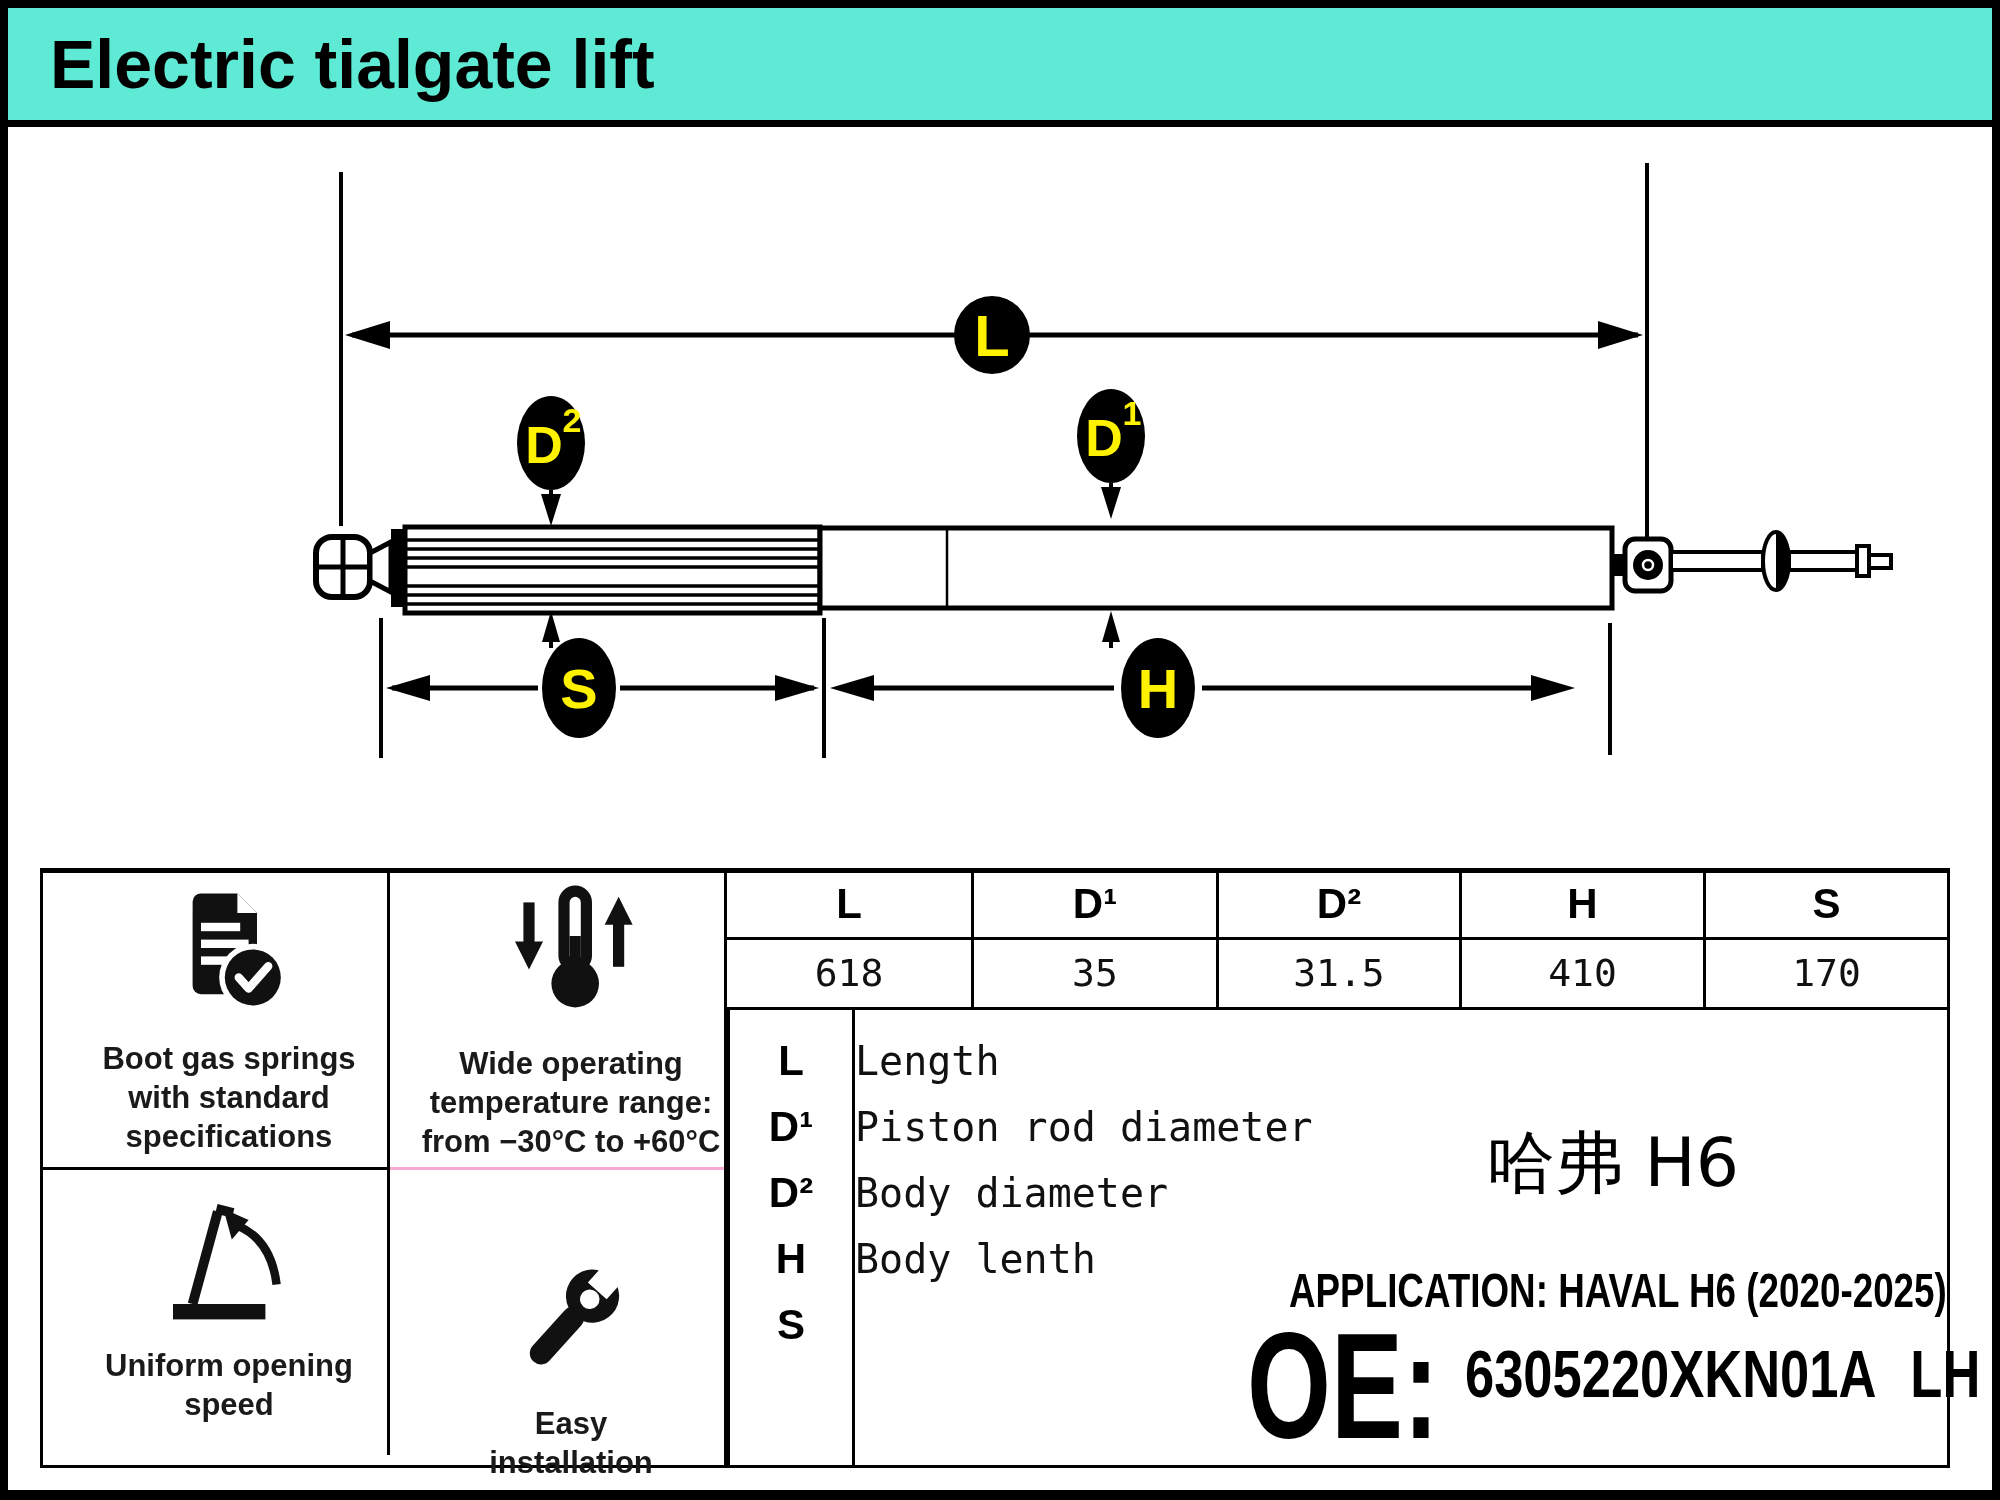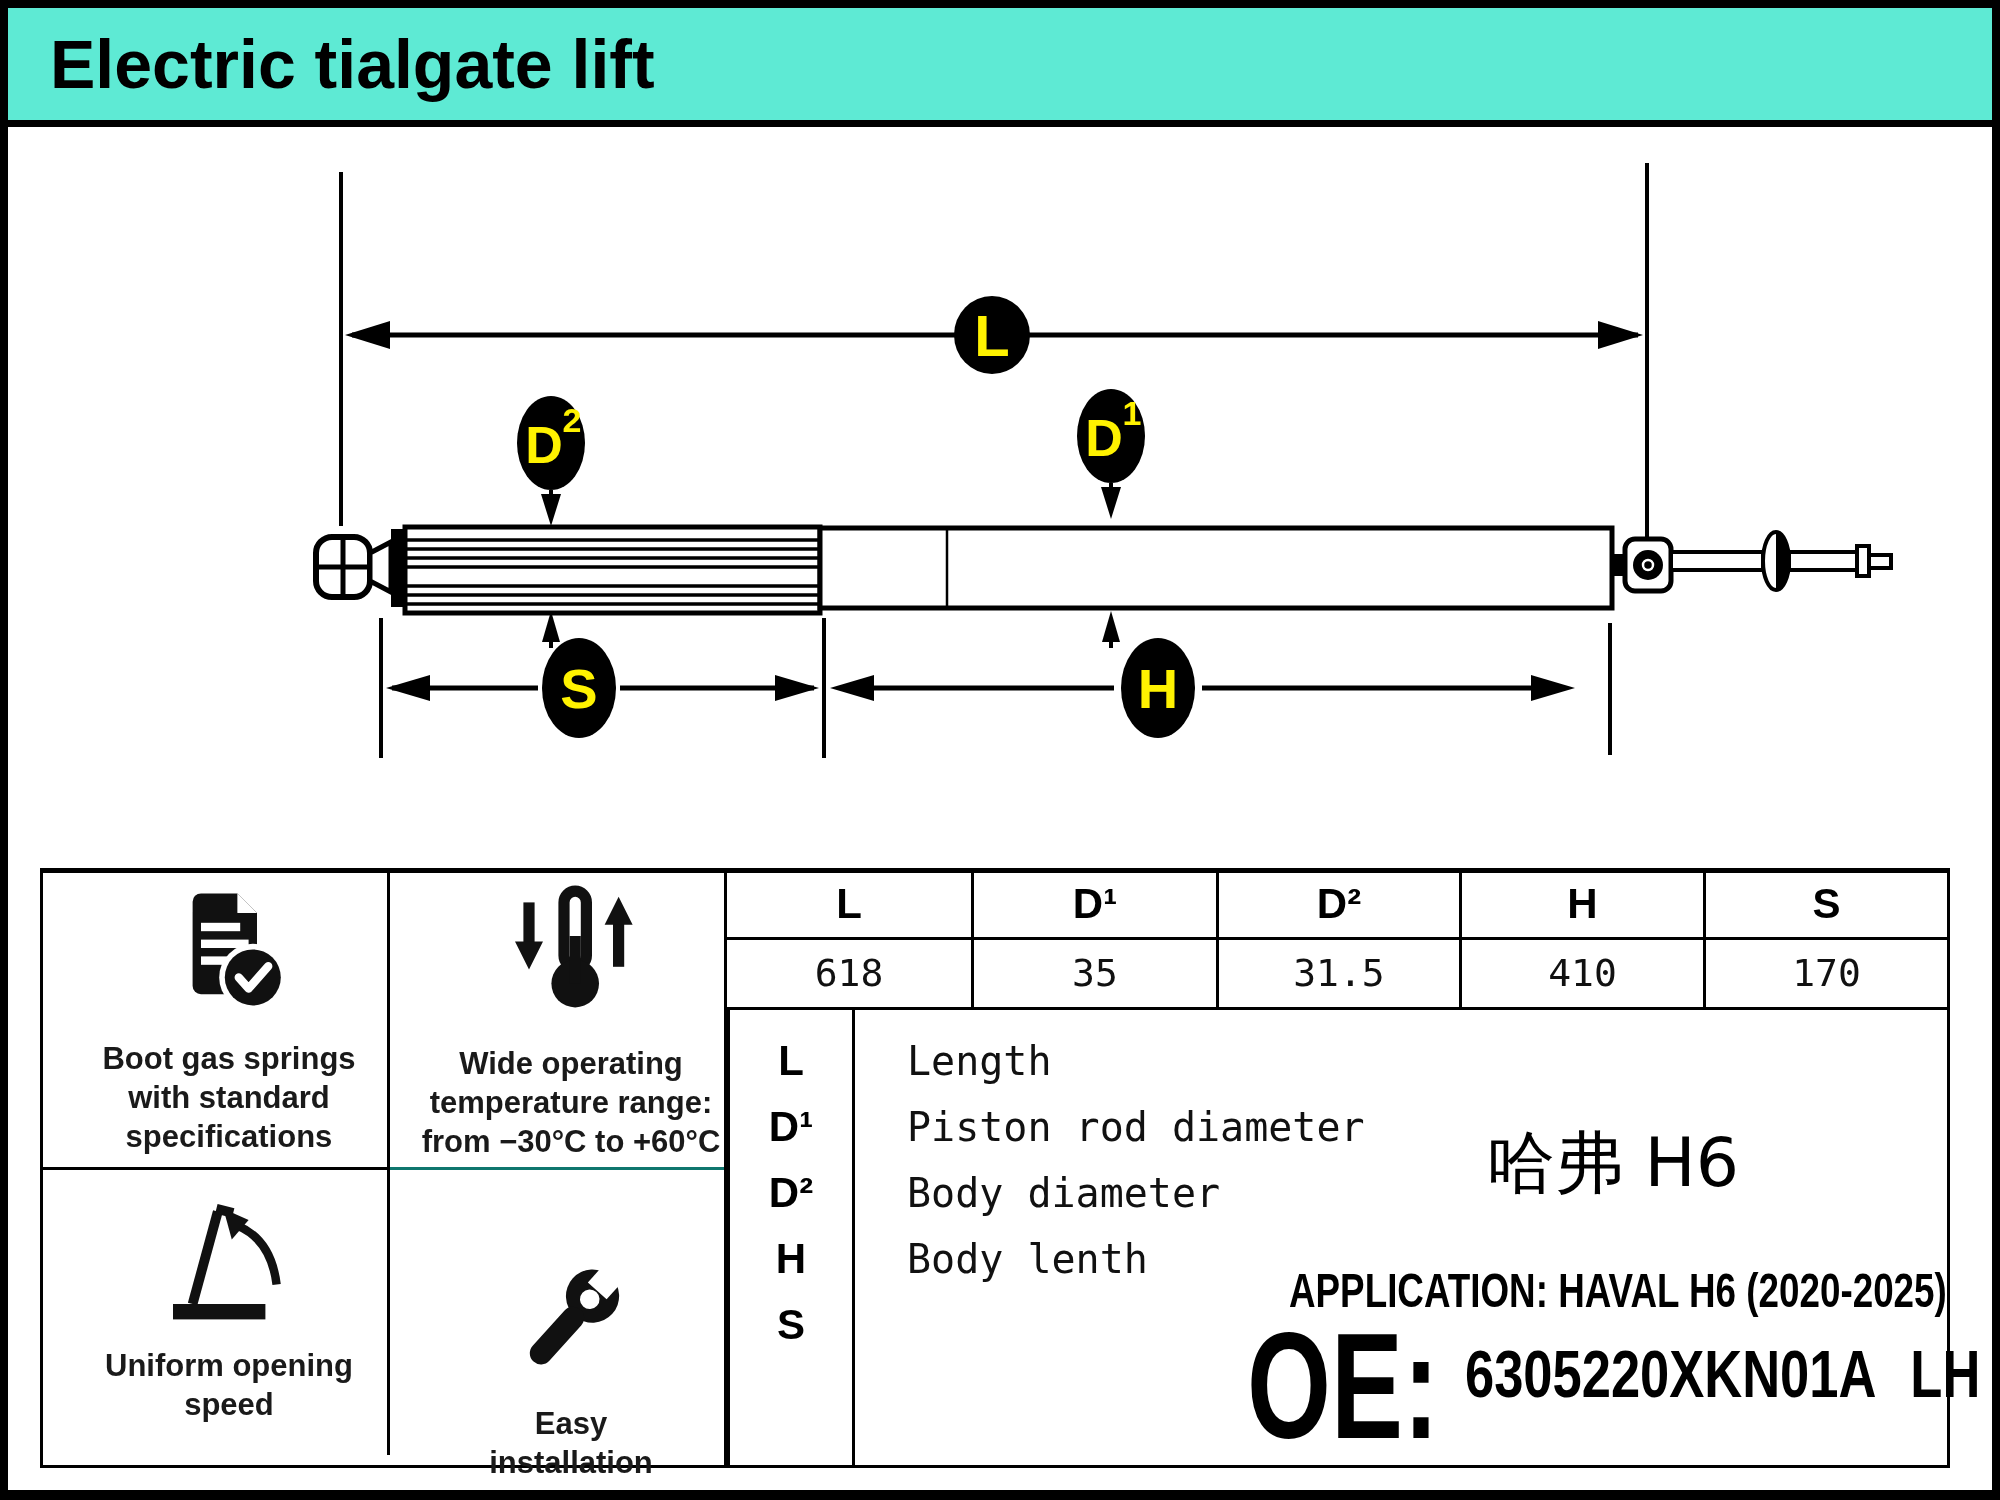--- a/index.html
+++ b/index.html
@@ -21,21 +21,21 @@
   svg.diagram{position:absolute;left:-8px;top:-8px;width:2000px;height:1500px;}
   svg text{font-family:"Liberation Sans",sans-serif;font-weight:bold;}
   
   .spec-block{
     position:absolute;left:32px;top:860px;width:1910px;height:600px;
     border:3px solid #000;border-top-width:5px;box-sizing:border-box;background:#fff;
   }
   .icon-area{position:absolute;left:0;top:0;width:684px;height:592px;border-right:3px solid #000;box-sizing:border-box;}
   .icon-cell{position:absolute;box-sizing:border-box;display:flex;flex-direction:column;align-items:center;justify-content:center;gap:14px;padding-left:28px;}
   .icon-cell.c0{left:0;top:0;width:347px;height:297px;border-right:3px solid #000;border-bottom:3px solid #000;}
-  .icon-cell.c1{left:347px;top:0;width:334px;height:297px;border-bottom:3px solid #0f766e;gap:24px;}
+  .icon-cell.c1{left:347px;top:0;width:334px;height:297px;border-bottom:3px solid #f9a8d4;gap:24px;}
   .icon-cell.c2{left:0;top:287px;width:347px;height:295px;border-right:3px solid #000;}
   .icon-cell.c3{left:347px;top:297px;width:334px;height:295px;margin-top:48px;}
   .icon-cell svg{width:150px;height:140px;flex:0 0 auto;}
   .icon-caption{font-size:31px;font-weight:bold;color:#1a1a1a;text-align:center;line-height:39px;}
   .icon-caption span{display:block;}
   
   .spec-grid{position:absolute;left:684px;top:0;width:1220px;height:137px;}
   .spec-row{position:absolute;left:0;width:1220px;display:flex;}
   .spec-row.hdr{top:0;height:67px;border-bottom:3px solid #000;box-sizing:border-box;}
   .spec-row.val{top:67px;height:70px;border-bottom:3px solid #000;box-sizing:border-box;}
@@ -49,21 +49,21 @@
   .spec-row.hdr .spec-cell{font-size:42px;font-weight:bold;line-height:62px;}
   .spec-row.val .spec-cell{font-family:"DejaVu Sans Mono",monospace;font-size:38px;line-height:66px;color:#111;}
   
   .legend-sym-col{
     position:absolute;left:684px;top:137px;width:128px;height:455px;
     border-left:3px solid #000;border-right:3px solid #000;box-sizing:border-box;padding-top:18px;
   }
   .legend-desc-col{position:absolute;left:812px;top:137px;width:1092px;height:455px;padding-top:18px;box-sizing:border-box;}
   .legend-row{height:66px;line-height:66px;}
   .legend-sym-col .legend-row{text-align:center;font-size:42px;font-weight:bold;}
-  .legend-desc-col .legend-row{padding-left:52px;font-family:"DejaVu Sans Mono",monospace;font-size:40px;color:#111;}
+  .legend-desc-col .legend-row{font-family:"DejaVu Sans Mono",monospace;font-size:40px;color:#111;}
   
   .model-cn{position:absolute;left:1280px;top:245px;width:580px;text-align:center;font-size:68px;color:#000;
             font-family:"DejaVu Sans",sans-serif;white-space:nowrap;}
   .application-line{position:absolute;left:1246px;top:390px;font-size:46px;font-weight:bold;white-space:nowrap;}
   .application-line>span{display:inline-block;transform:scale(0.8,1.05);transform-origin:0 50%;letter-spacing:0px;}
   .oe-label{position:absolute;left:1204px;top:448px;font-size:150px;font-weight:bold;line-height:130px;}
   .oe-label>span{display:inline-block;transform:scale(0.72,1);transform-origin:0 0;}
   .oe-number{position:absolute;left:1422px;top:462px;font-size:64px;font-weight:bold;white-space:nowrap;}
   .oe-number>span{display:inline-block;transform:scale(0.82,1.05);transform-origin:0 0;word-spacing:26px;}
 </style>

